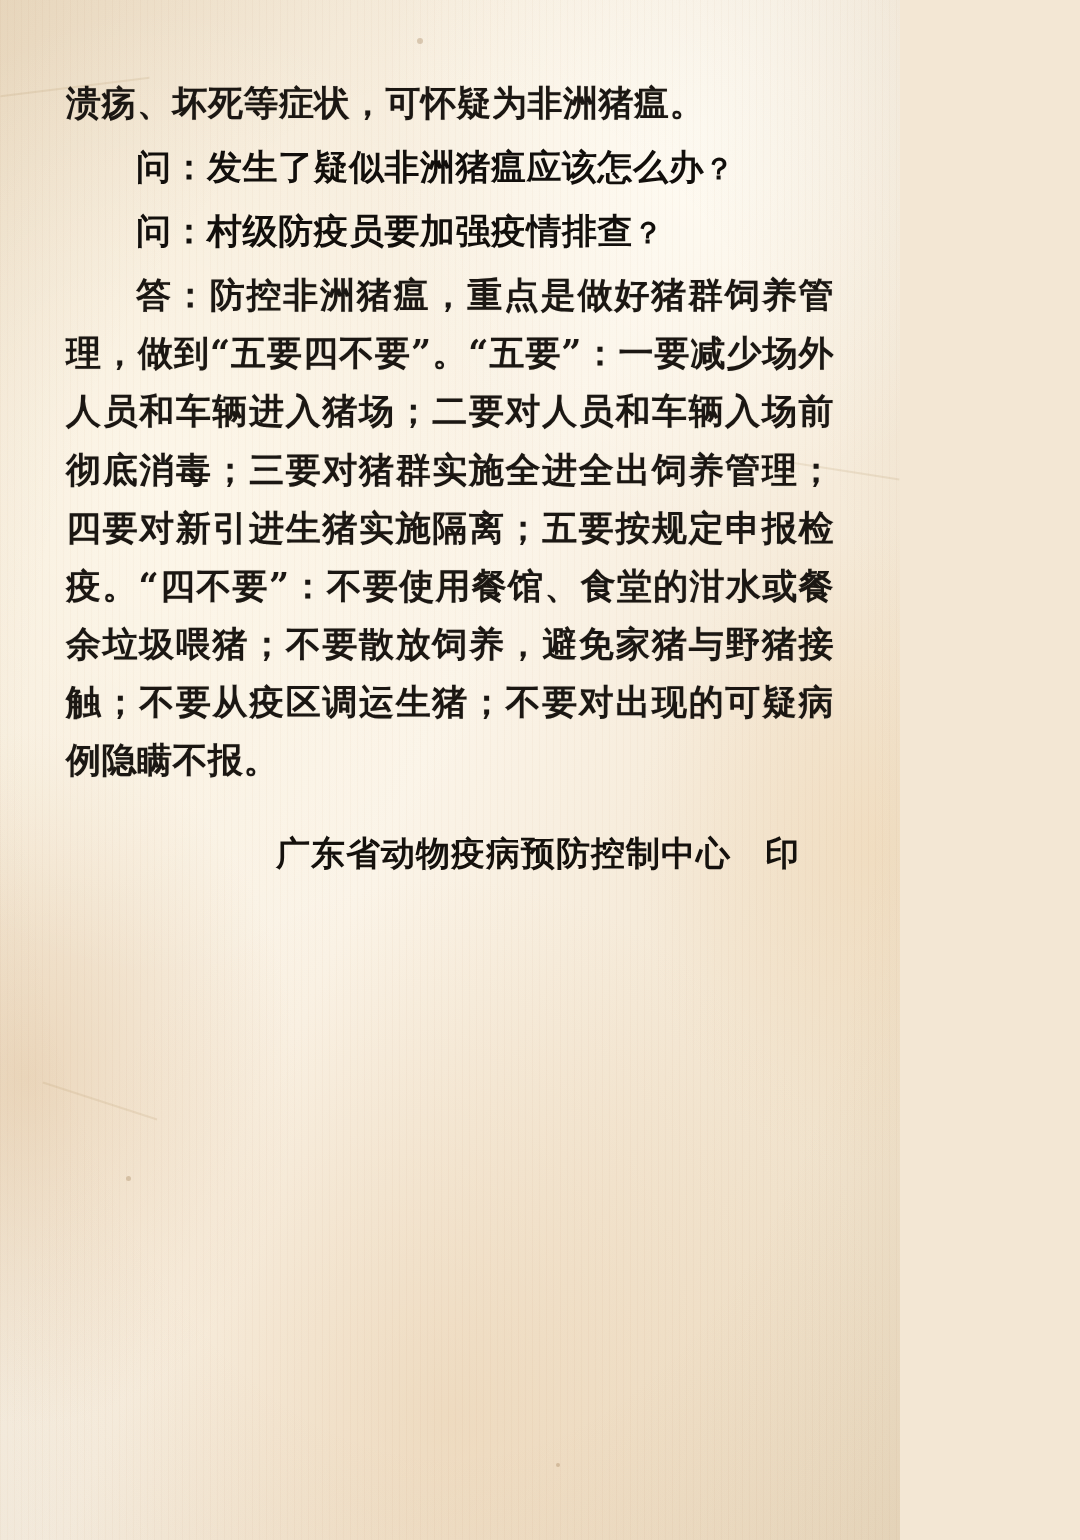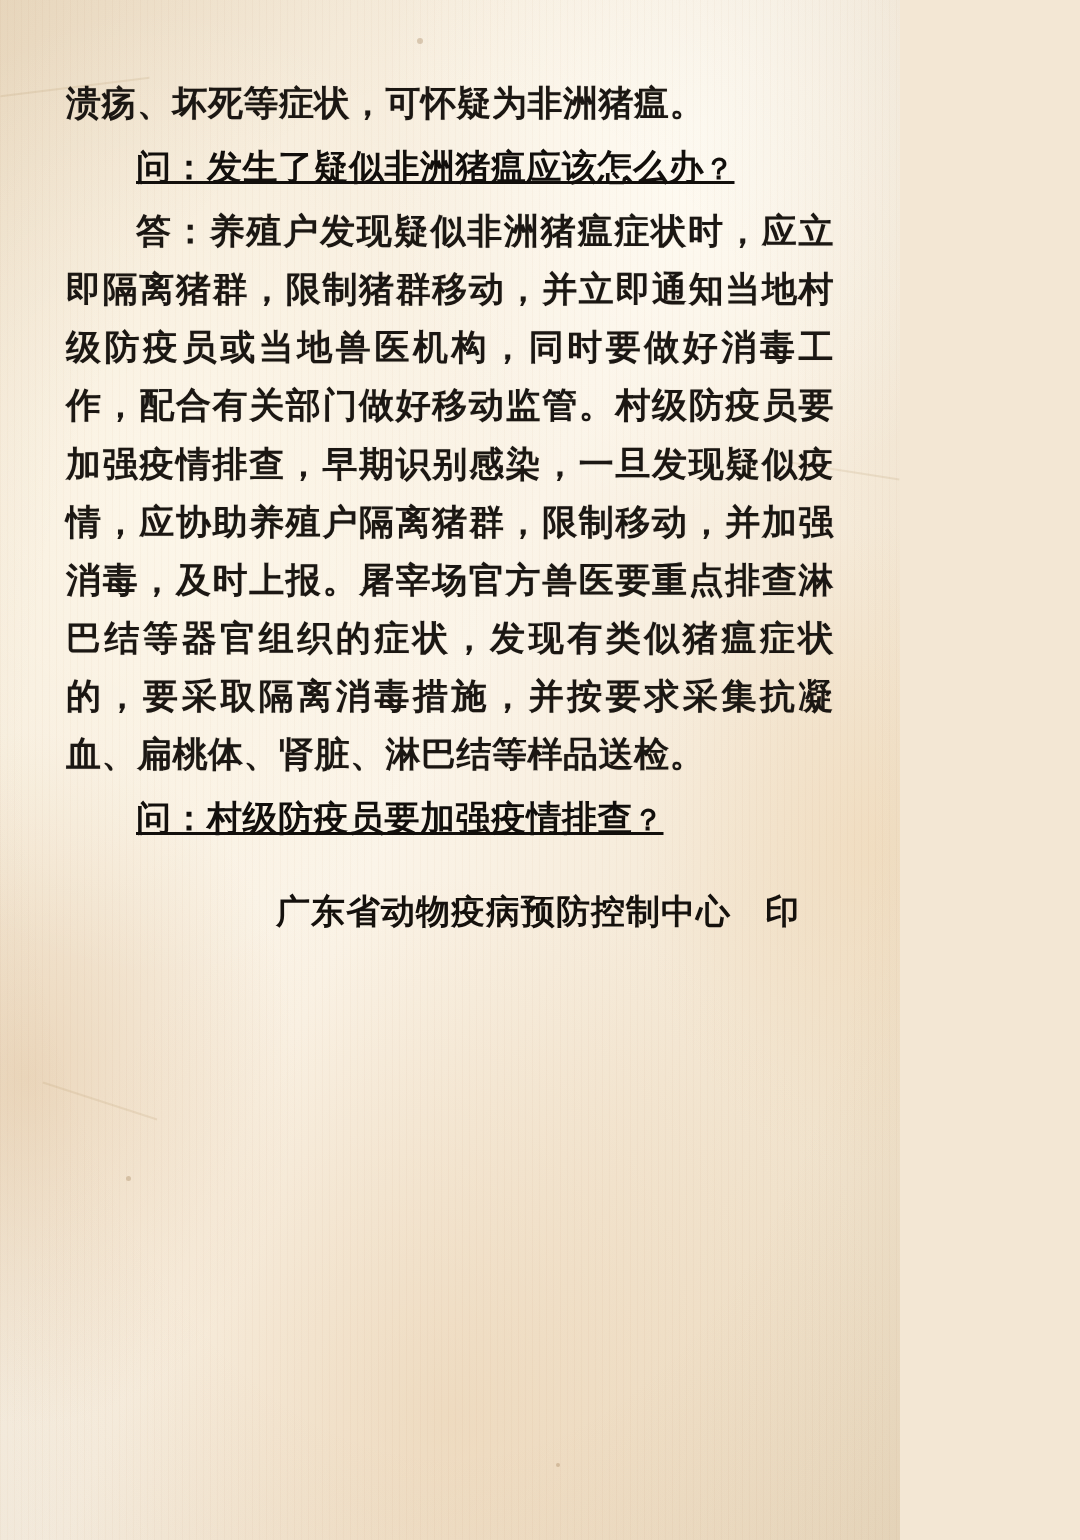--- a/index.html
+++ b/index.html
@@ -83,21 +83,20 @@
   p.indent { text-indent: 70px; }
 
   .q-line {
     margin: 0 0 6px 0;
     font-size: 35px;
     line-height: 1.66;
     color: #120f0c;
     text-indent: 70px;
     letter-spacing: 0.5px;
     font-weight: 800;
-    text-decoration: underline;
   }
   .q-label { font-weight: 800; }
   .q-text { font-weight: 800; }
   .q-mark { font-weight: 600; font-size: 30px; }
 
   .a-label { font-weight: 800; }
 
   .signature {
     margin-top: 42px;
     text-align: right;
@@ -122,28 +121,28 @@
   <div class="speck" style="left:556px; top:1463px; width:4px; height:4px;"></div>
 
   <div class="content">
 
     <p class="para">溃疡、坏死等症状，可怀疑为非洲猪瘟。</p>
 
     <p class="q-line">
       <span class="q-label">问：</span><span class="q-text">发生了疑似非洲猪瘟应该怎么办</span><span class="q-mark">？</span>
     </p>
 
-    <p class="para indent">
-      <span class="a-label">答：</span><span>养殖户发现疑似非洲猪瘟症状时，应立即隔离猪群，限制猪群移动，并立即通知当地村级防疫员或当地兽医机构，同时要做好消毒工作，配合有关部门做好移动监管。村级防疫员要加强疫情排查，早期识别感染，一旦发现疑似疫情，应协助养殖户隔离猪群，限制移动，并加强消毒，及时上报。屠宰场官方兽医要重点排查淋巴结等器官组织的症状，发现有类似猪瘟症状的，要采取隔离消毒措施，并按要求采集抗凝血、扁桃体、肾脏、淋巴结等样品送检。</span>
-    </p>
 
     <p class="q-line">
       <span class="q-label">问：</span><span class="q-text">村级防疫员要加强疫情排查</span><span class="q-mark">？</span>
     </p>
 
+    <p class="para indent">
+      <span class="a-label">答：</span><span>防控非洲猪瘟，重点是做好猪群饲养管理，做到“五要四不要”。“五要”：一要减少场外人员和车辆进入猪场；二要对人员和车辆入场前彻底消毒；三要对猪群实施全进全出饲养管理；四要对新引进生猪实施隔离；五要按规定申报检疫。“四不要”：不要使用餐馆、食堂的泔水或餐余垃圾喂猪；不要散放饲养，避免家猪与野猪接触；不要从疫区调运生猪；不要对出现的可疑病例隐瞒不报。</span>
+    </p>
 
     <div class="signature">
       <span>广东省动物疫病预防控制中心</span><span class="seal-word">印</span>
     </div>
 
   </div>
 
   <div class="vignette"></div>
 </div>
 

